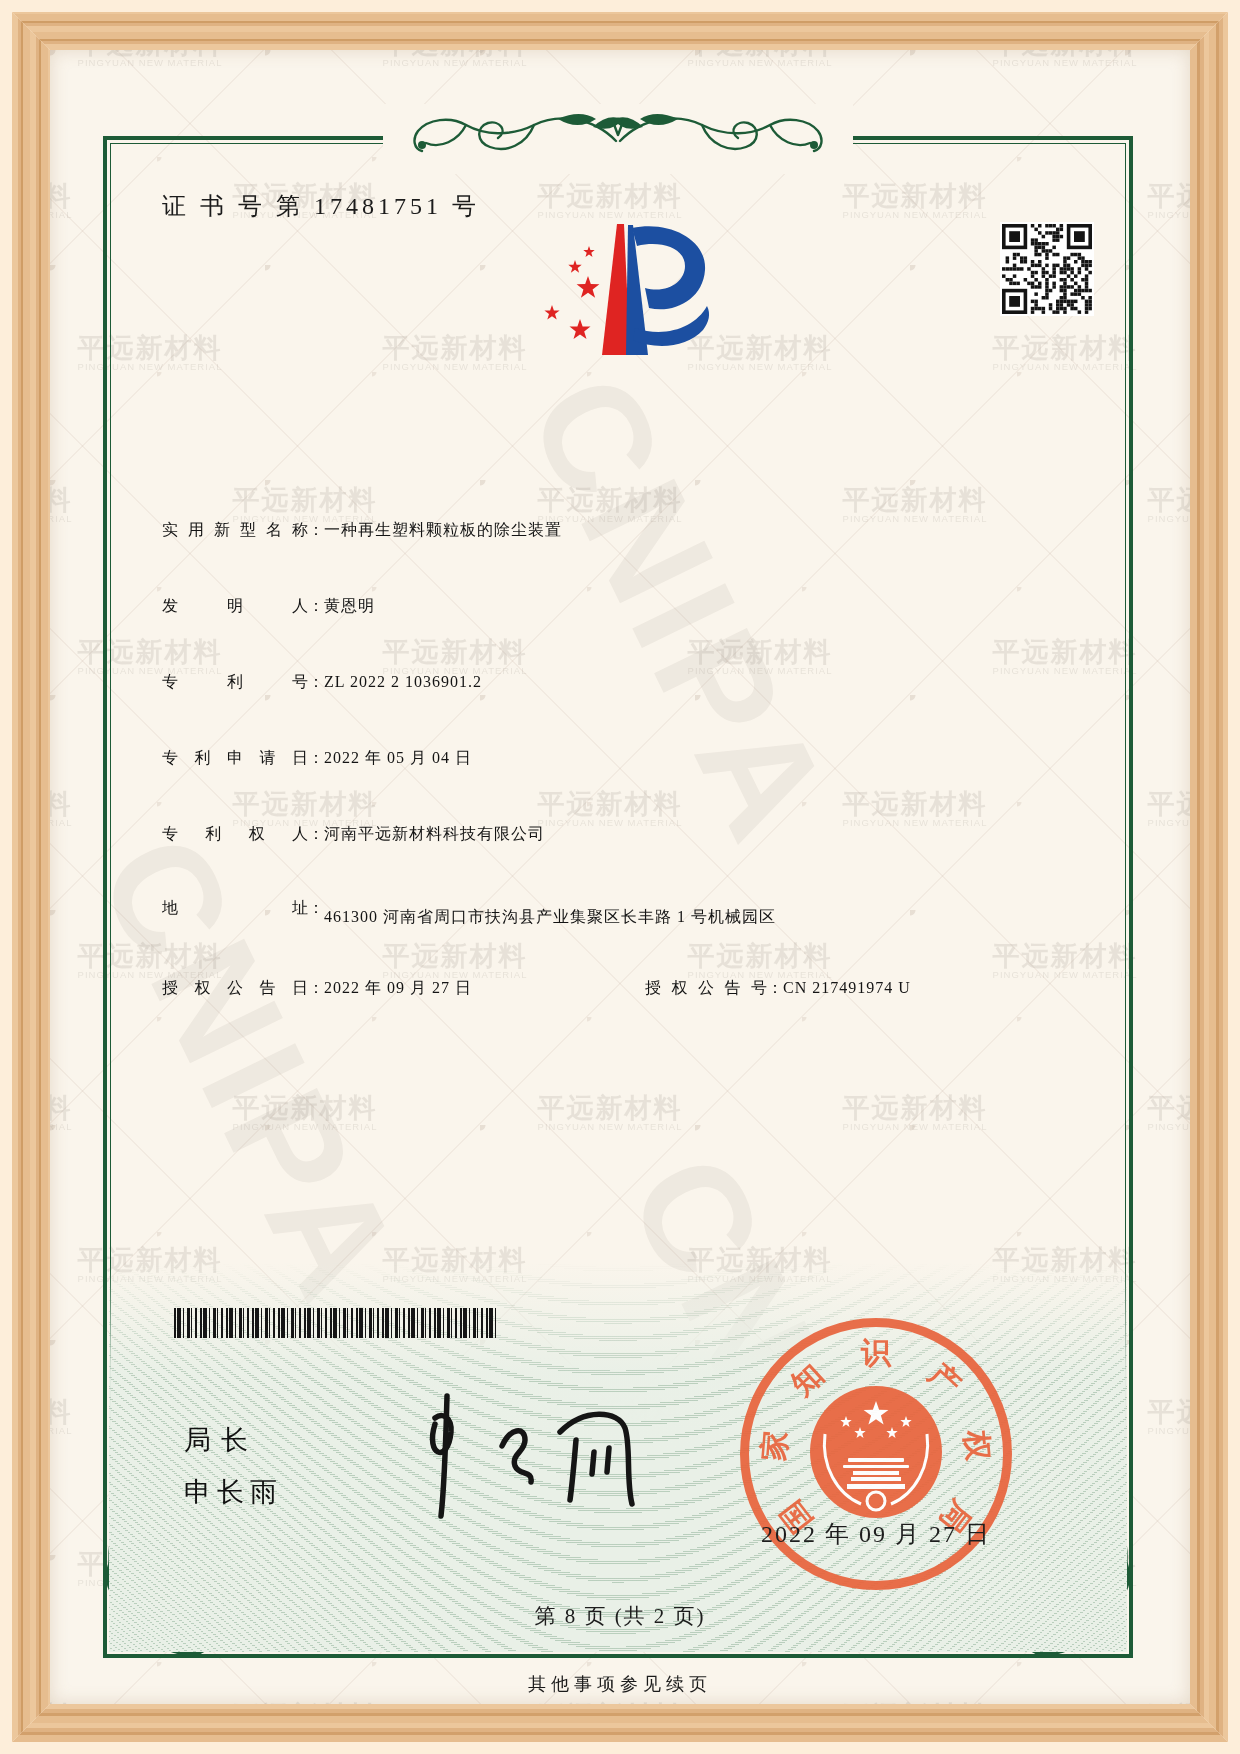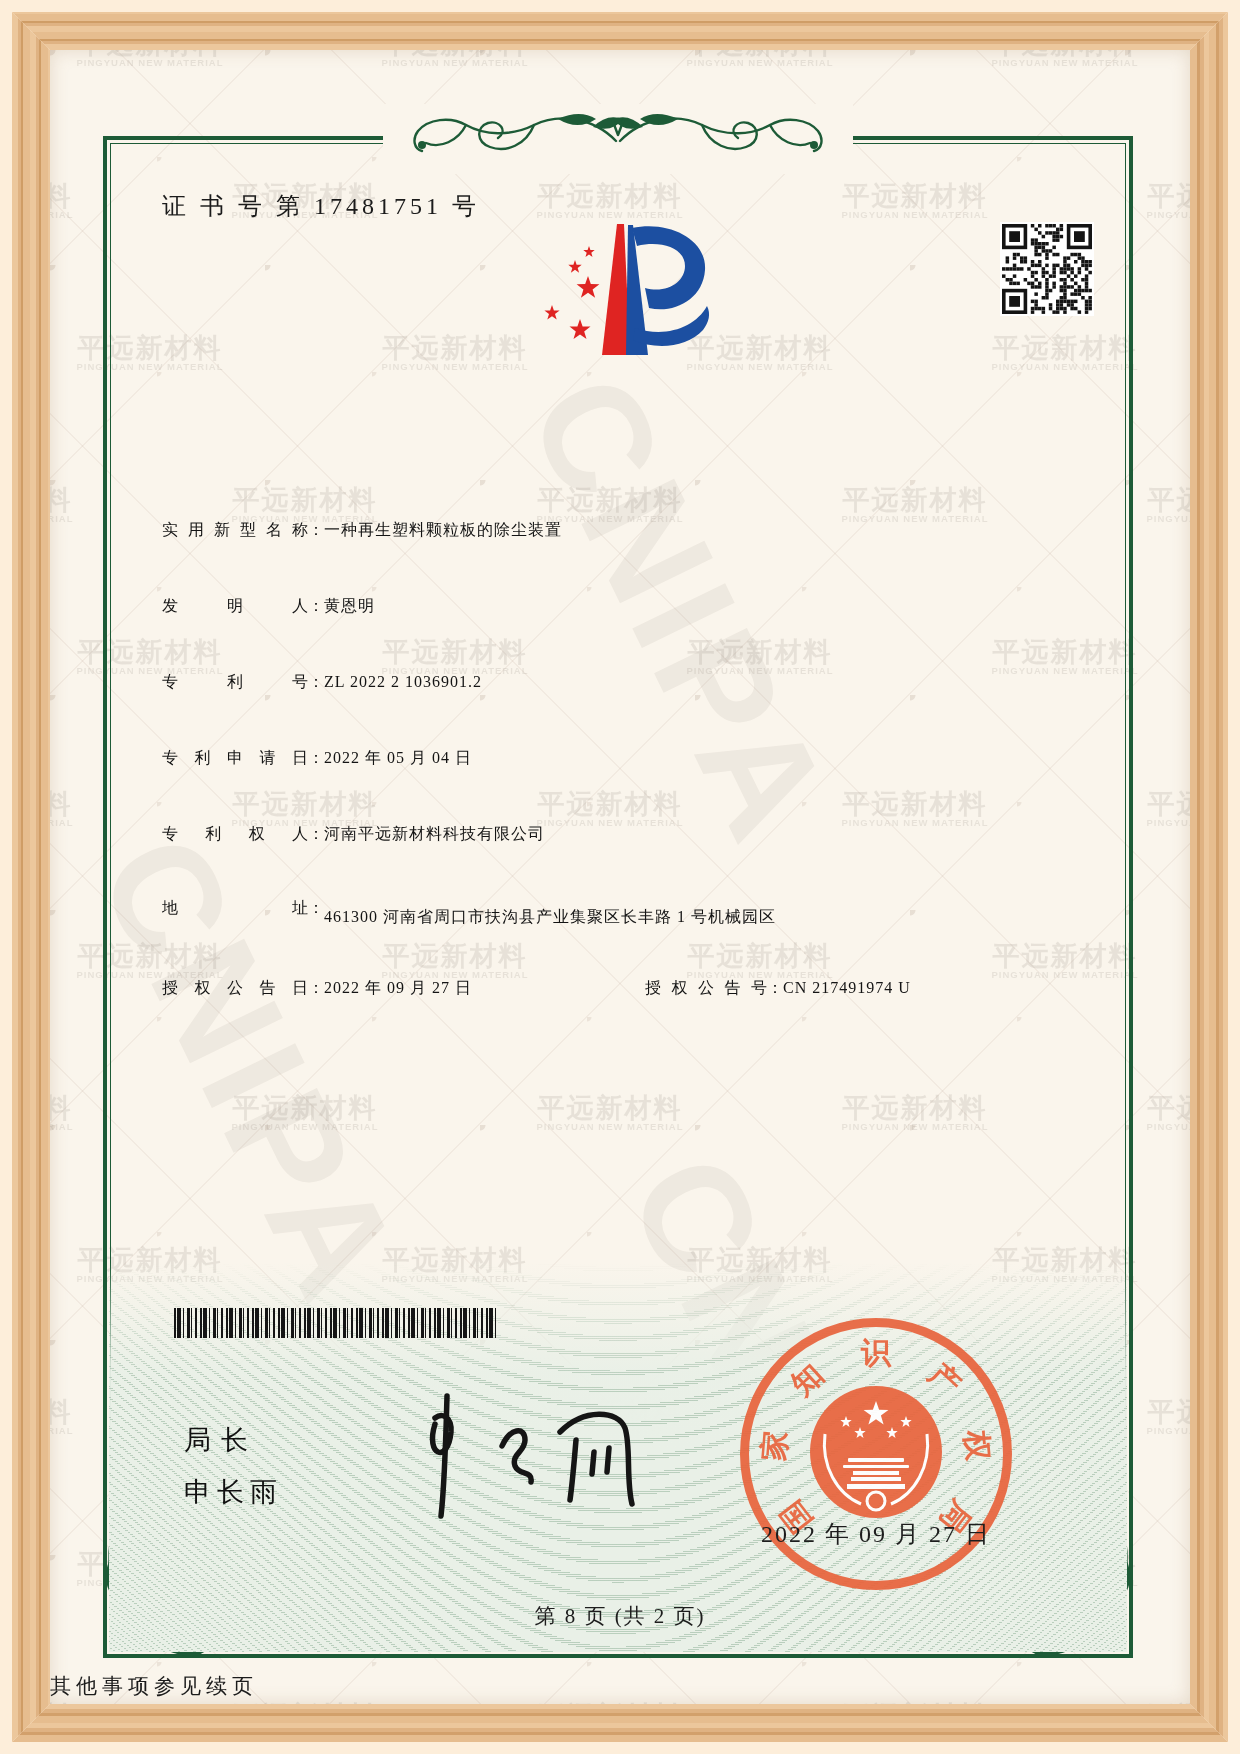--- a/index.html
+++ b/index.html
@@ -36,21 +36,21 @@
       radial-gradient(circle at 0 0, rgba(185,165,150,.22) 0 4px, transparent 5px),
       repeating-linear-gradient(45deg, rgba(200,178,165,.16) 0 1.2px, transparent 1.2px 152px),
       repeating-linear-gradient(-45deg, rgba(200,178,165,.16) 0 1.2px, transparent 1.2px 152px);
     background-size:215px 215px,215px 215px,auto,auto;
     background-position:0 0,107px 107px,0 0,0 0;}
 
   
   .wm-layer{position:absolute;inset:0;overflow:hidden;z-index:3;pointer-events:none}
   .wm{position:absolute;width:220px;text-align:center;color:#8d867c;opacity:.17;line-height:1.05}
   .wm .wm1{font-size:27px;font-weight:bold;letter-spacing:2px;font-family:"Liberation Sans","DejaVu Sans",sans-serif}
-  .wm .wm2{font-size:9.5px;font-weight:bold;letter-spacing:1px;font-family:"Liberation Sans","DejaVu Sans",sans-serif}
+  .wm .wm2{font-size:9.5px;font-weight:normal;letter-spacing:1px;font-family:"Liberation Sans","DejaVu Sans",sans-serif}
   .cnipa-wm{position:absolute;font-size:150px;font-weight:bold;letter-spacing:8px;
     color:rgba(140,130,118,.10);transform:rotate(64deg);transform-origin:left top;
     font-family:"Liberation Sans","DejaVu Sans",sans-serif}
 
   
   .green-box{position:absolute;left:53px;top:86px;right:57px;bottom:46px;border:4px solid var(--green);z-index:4}
   .green-box::before{content:"";position:absolute;inset:3px;border:1.5px solid var(--green);pointer-events:none}
   .orn-top{position:absolute;top:-36px;left:50%;transform:translateX(-50%);width:470px;height:70px;
     background:var(--paper);display:flex;justify-content:center;align-items:center}
   .os{fill:none;stroke:var(--green);stroke-width:2.4;stroke-linecap:round}
@@ -99,21 +99,21 @@
   .signature{position:absolute;left:330px;top:1340px;width:280px;height:135px}
 
   .seal{position:absolute;left:690px;top:1268px;width:272px;height:272px;opacity:.93}
   .seal-ring{position:absolute;inset:0;border:9px solid var(--seal);border-radius:50%}
   .arc-char{position:absolute;left:50%;top:50%;font-size:30px;font-weight:700;color:var(--seal)}
   .emblem{position:absolute;left:50%;top:54px;transform:translateX(-50%)}
   .seal-date{position:absolute;left:690px;top:1468px;width:272px;text-align:center;font-size:24px;
     color:#1d1d1d;letter-spacing:2px;z-index:6}
 
   .page-num{position:absolute;left:0;right:0;top:1552px;text-align:center;font-size:21px;color:#1d1d1d;letter-spacing:2px}
-  .footer-note{position:absolute;left:0;right:0;top:1622px;text-align:left;font-size:21px;color:#1b1b1b;letter-spacing:5px}
+  .footer-note{position:absolute;left:0;right:0;top:1622px;text-align:center;font-size:18px;color:#1b1b1b;letter-spacing:5px}
 </style>
 </head>
 <body>
 
 <div id="page">
   <div class="wood top"></div>
   <div class="wood bottom"></div>
   <div class="wood left"></div>
   <div class="wood right"></div>
 

